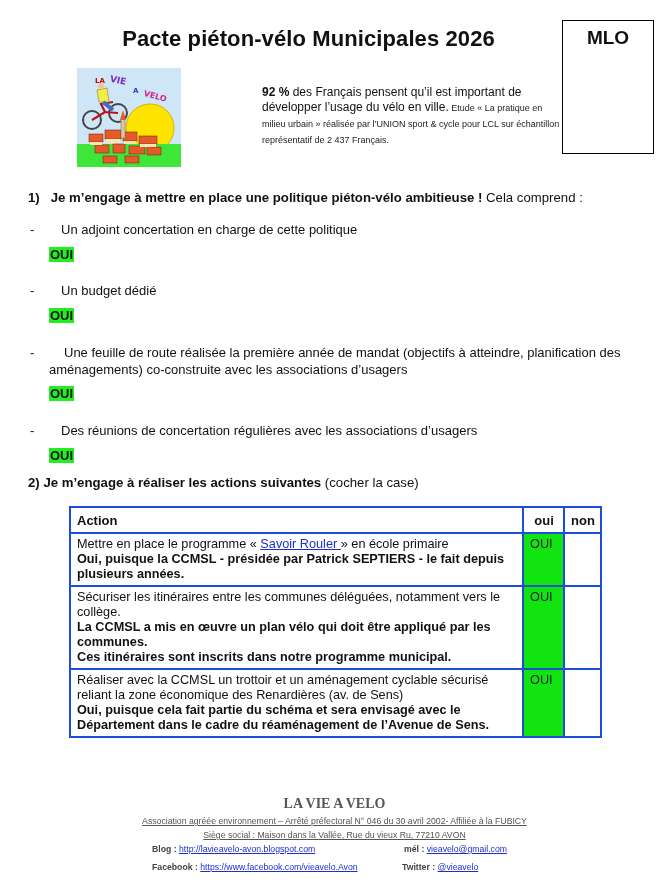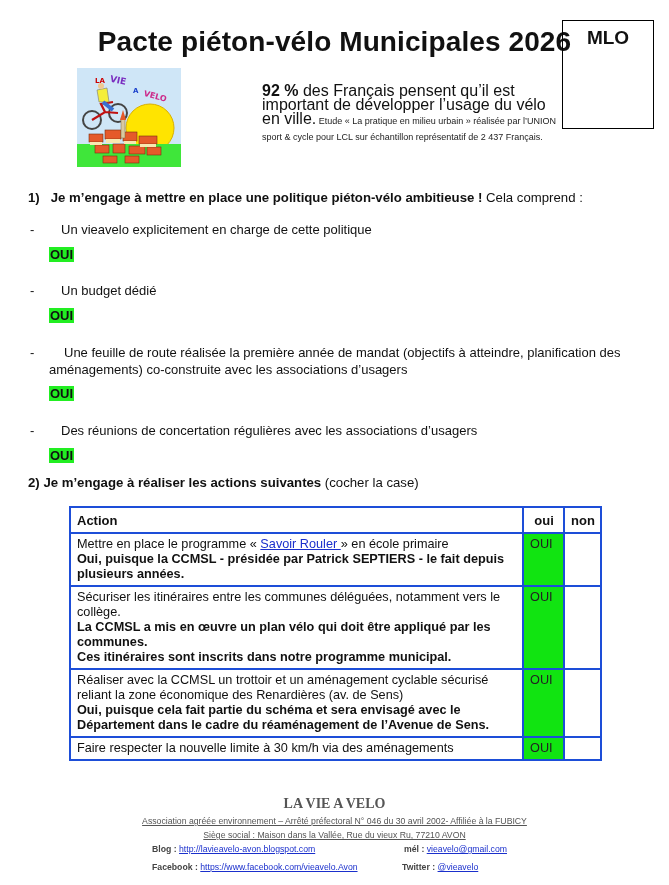--- a/index.html
+++ b/index.html
@@ -1,24 +1,24 @@
 <!DOCTYPE html>
 <html><head>
 <meta charset="utf-8">
 <style>
   html, body { margin:0; padding:0; background:#ffffff; }
   body { width:669px; height:885px; position:relative; overflow:hidden;
          font-family:"Liberation Sans", sans-serif; color:#111; }
   .abs { position:absolute; }
-  .title { left:0; width:669px; top:26px; text-align:center; font-size:28px; font-weight:bold; letter-spacing:0.1px; }
-  .mlo-box { left:562px; top:20px; width:92px; height:109px; border:1px solid #000; box-sizing:border-box; }
+  .title { left:0; width:561px; top:26px; text-align:center; font-size:22px; font-weight:bold; letter-spacing:0.1px;padding-left:28px; }
+  .mlo-box { left:562px; top:20px; width:92px; height:134px; border:1px solid #000; box-sizing:border-box; }
   .mlo-label { position:absolute; left:0; right:0; top:6px; text-align:center; font-weight:bold; font-size:19px; }
   .logo { left:51px; top:68px; width:104px; height:99px;margin-left:26px; }
   .stat { left:262px; top:84px; width:300px; line-height:14px; }
-  .stat .big { font-size:16px; }
+  .stat .big { font-size:12px; }
   .stat .small { font-size:9px; color:#222; }
   .stat b { font-weight:bold; }
   .s1 { left:28px; top:190px; font-size:13.2px; }
   .bul { left:30px; font-size:13px; }
   .bul-text { left:61px; font-size:13px; }
   .oui-hl { background:#22ee22; font-weight:bold; font-size:13px; padding:0 1px; line-height:15px; }
   .s2 { left:28px; top:475px; font-size:13.2px; }
   table.act { position:absolute; left:69px; top:506px; width:533px; border-collapse:collapse; font-size:12.7px; }
   table.act td, table.act th { border:2px solid #1d4ed8; vertical-align:top; text-align:left; padding:3px 5px 3px 6px; }
   table.act th { font-weight:bold; font-size:13px; padding:5px 5px 4px 6px; }
@@ -83,21 +83,21 @@
 <div class="abs stat">
   <span class="big"><b>92 %</b><span> des Français pensent qu’il est important de développer l’usage du vélo en ville.</span></span><span class="small"> Etude « La pratique en milieu urbain » réalisée par l’UNION sport &amp; cycle pour LCL sur échantillon représentatif de 2 437 Français.</span>
 </div>
 
 <div class="abs s1">
   <b>1)</b>&nbsp;&nbsp;
   <b>Je m’engage à mettre en place une politique piéton-vélo ambitieuse !</b><span> Cela comprend :</span>
 </div>
 
 <div class="abs bul" style="top:222px">-</div>
-<div class="abs bul-text" style="top:222px">Un vieavelo explicitement en charge de cette politique</div>
+<div class="abs bul-text" style="top:222px">Un adjoint concertation en charge de cette politique</div>
 <div class="abs" style="left:49px;top:245px"><span class="oui-hl">OUI</span></div>
 
 <div class="abs bul" style="top:283px">-</div>
 <div class="abs bul-text" style="top:283px">Un budget dédié</div>
 <div class="abs" style="left:49px;top:306px"><span class="oui-hl">OUI</span></div>
 
 <div class="abs bul" style="top:345px">-</div>
 <div class="abs bul-text" style="top:345px;left:64px">Une feuille de route réalisée la première année de mandat (objectifs à atteindre, planification des</div>
 <div class="abs" style="top:362px;left:49px;font-size:13px">aménagements) co-construite avec les associations d’usagers</div>
 <div class="abs" style="left:49px;top:384px"><span class="oui-hl">OUI</span></div>
@@ -140,27 +140,20 @@
     <td></td>
   </tr>
   <tr>
     <td>
       <span class="act-line">Réaliser avec la CCMSL un trottoir et un aménagement cyclable sécurisé reliant la zone économique des Renardières (av. de Sens)</span>
       <span class="act-bold">Oui, puisque cela fait partie du schéma et sera envisagé avec le Département dans le cadre du réaménagement de l’Avenue de Sens.</span>
     </td>
     <td class="ok">OUI</td>
     <td></td>
   </tr>
-  <tr>
-    <td>
-      <span class="act-line">Faire respecter la nouvelle limite à 30 km/h via des aménagements</span>
-    </td>
-    <td class="ok">OUI</td>
-    <td></td>
-  </tr>
 </tbody>
   </table>
 
 <div class="abs foot-title">LA VIE A VELO</div>
 <div class="abs foot-line" style="top:816px">Association agréée environnement – Arrêté préfectoral N° 046 du 30 avril 2002- Affiliée à la FUBICY</div>
 <div class="abs foot-line" style="top:830px">Siège social : Maison dans la Vallée, Rue du vieux Ru, 77210 AVON</div>
 <div class="abs foot-row" style="left:132px;top:844px">
   <b>Blog : </b><a>http://lavieavelo-avon.blogspot.com</a>
 </div>
 <div class="abs foot-row" style="left:384px;top:844px">

